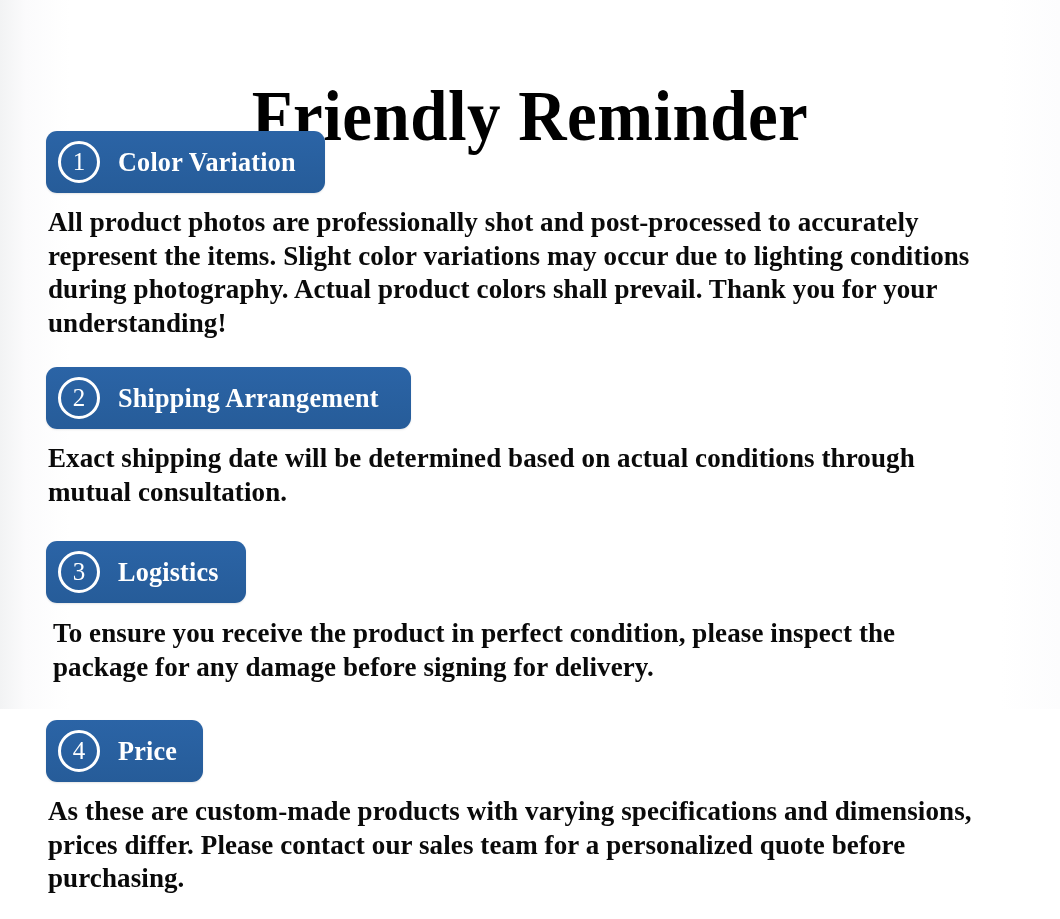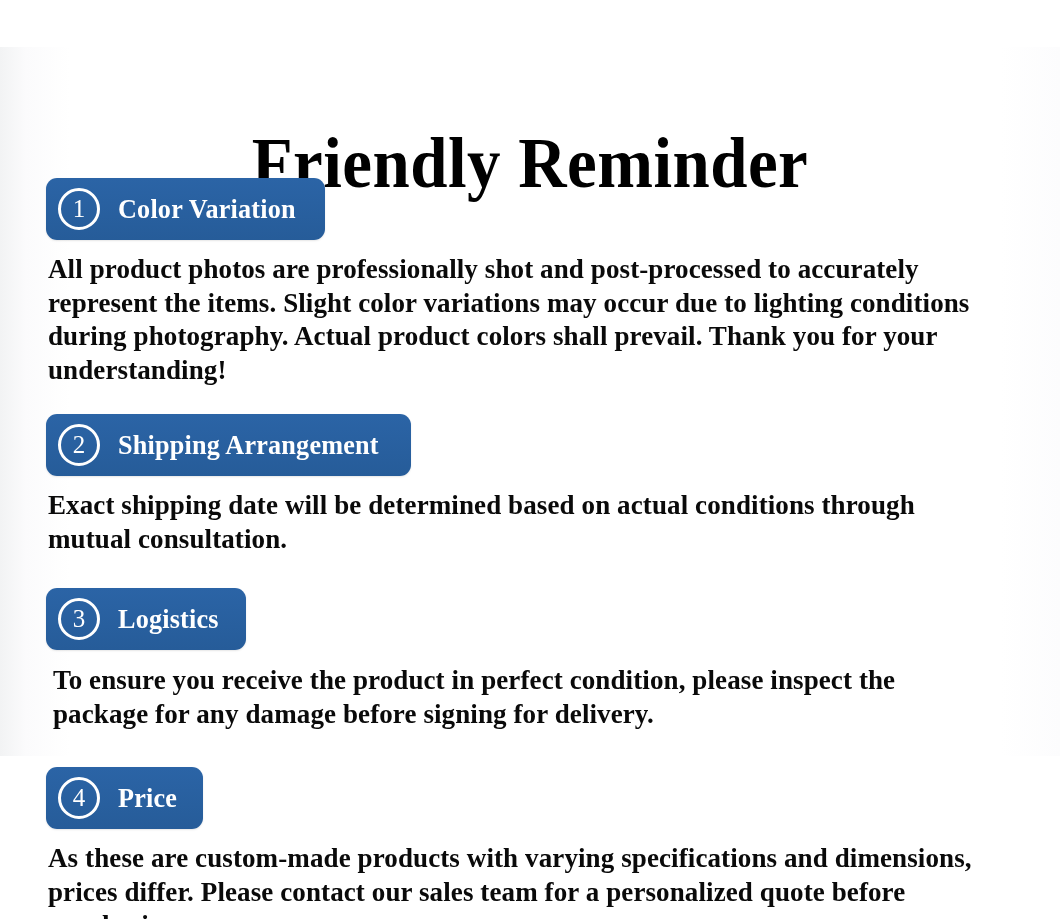--- a/index.html
+++ b/index.html
@@ -16,21 +16,20 @@
     -webkit-font-smoothing: antialiased;
   }
 
   #page {
     position: relative;
     width: 1060px;
     height: 709px;
     box-sizing: border-box;
     background:
       linear-gradient(90deg, #f2f3f4 0px, #fbfbfc 26px, #ffffff 70px, #ffffff 1000px, #fcfcfd 1060px);
-    margin-top: 47px;
   }
 
   
   .page-title {
     position: absolute;
     left: 0;
     top: 26px;
     width: 1060px;
     text-align: center;
     font-family: "Liberation Serif", "DejaVu Serif", serif;

